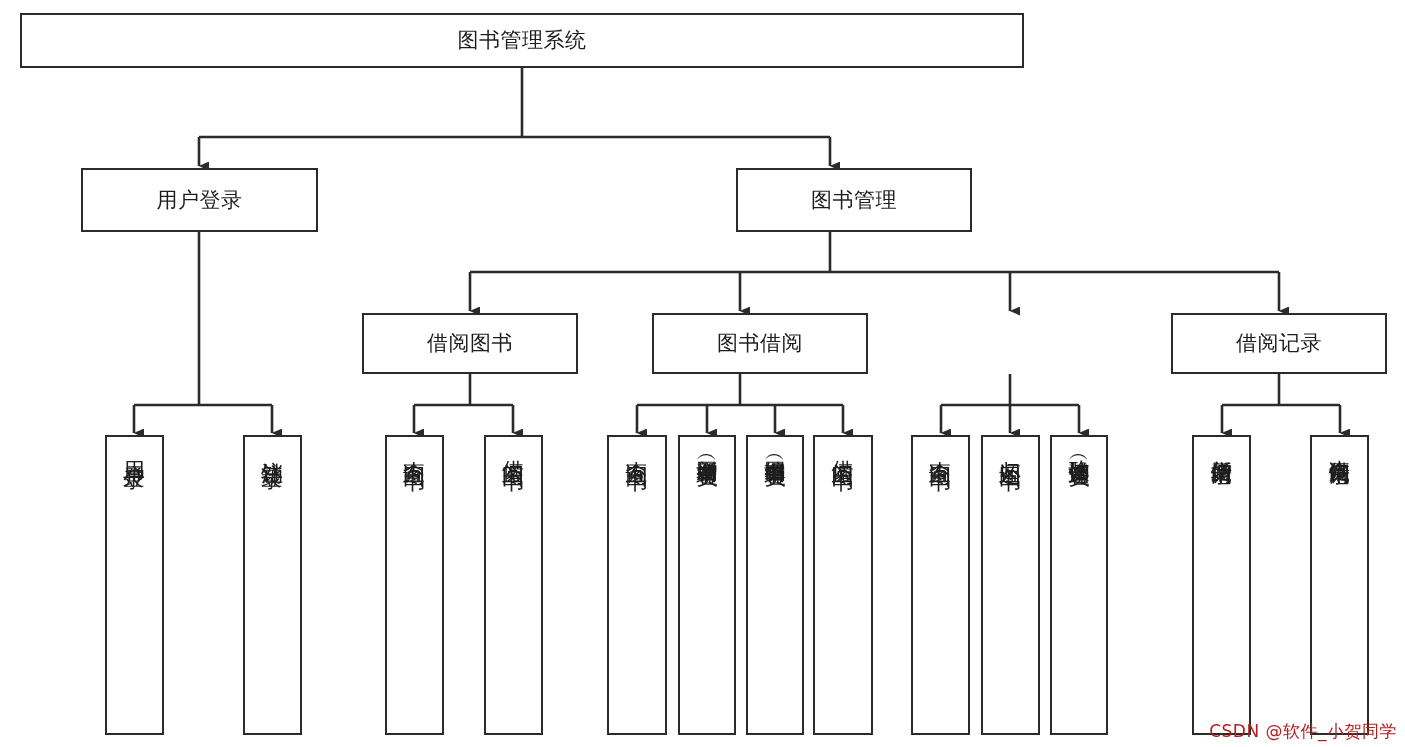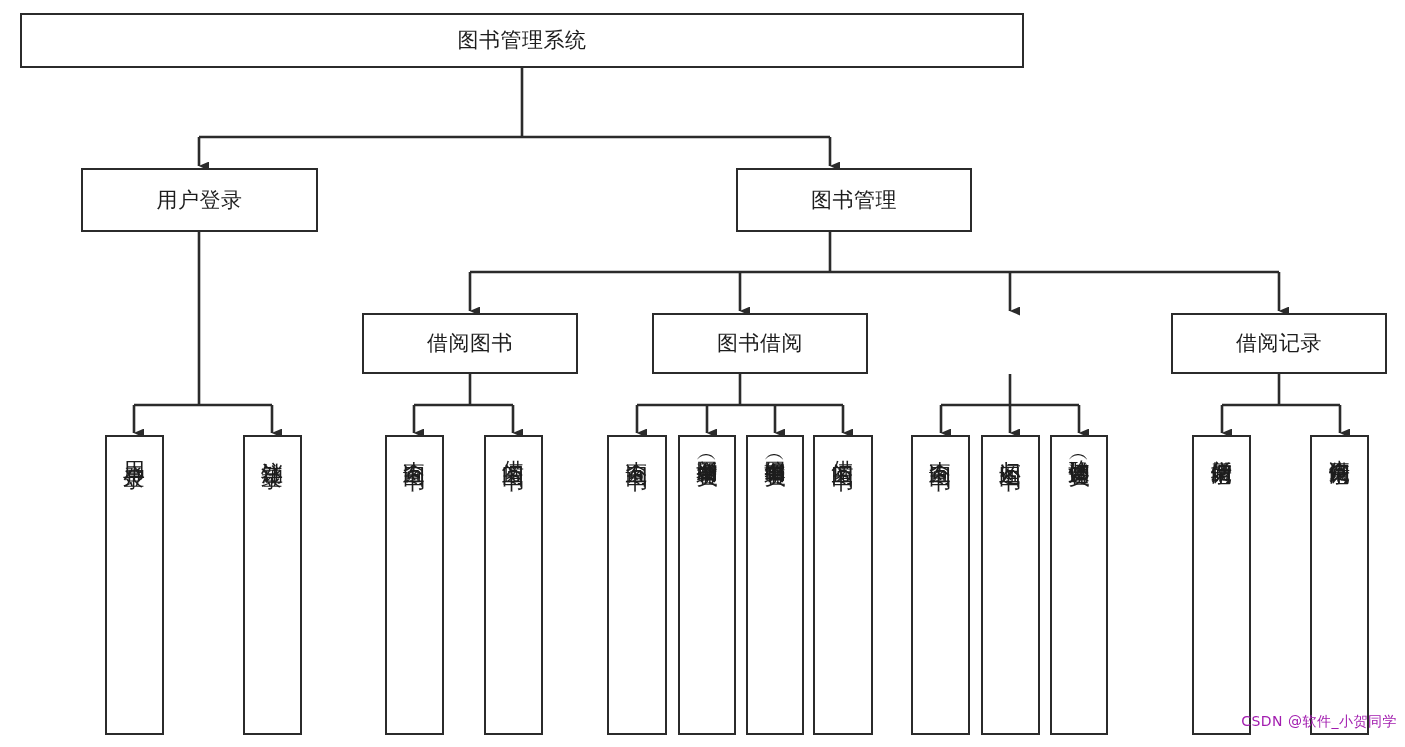--- a/index.html
+++ b/index.html
@@ -59,23 +59,23 @@
     letter-spacing: 3px;
     white-space: nowrap;
   }
   .node.vert.long .label {
     font-size: 21px;
     letter-spacing: 1px;
   }
   .watermark {
     position: absolute;
     right: 8px;
-    bottom: 16px;
-    font-size: 14px;
-    color: #a21caf;
+    bottom: 4px;
+    font-size: 17px;
+    color: #b91c1c;
     white-space: nowrap;
     letter-spacing: 0.5px;
   }
 </style>
 </head>
 <body>
 
 <div id="canvas">
 
   <svg id="edges" viewBox="0 0 1405 747" width="1405" height="747">

